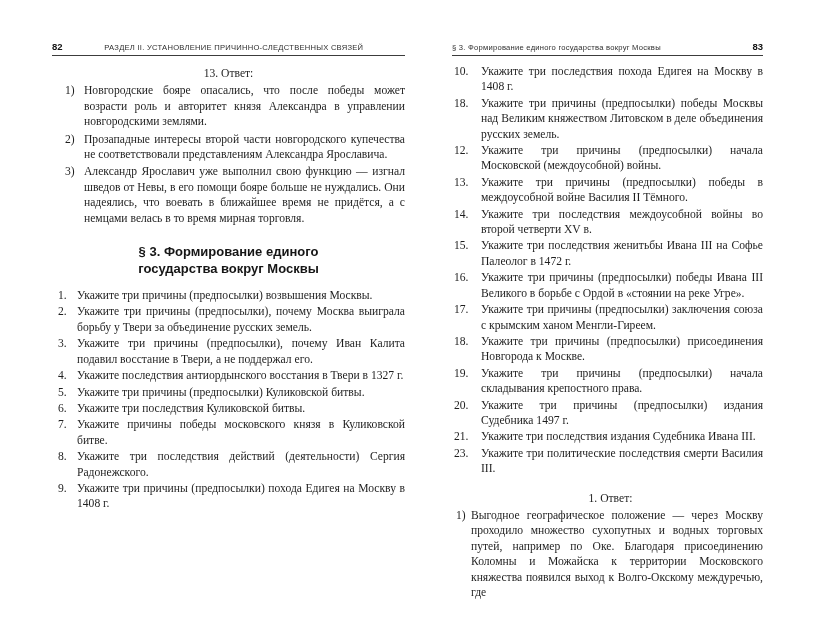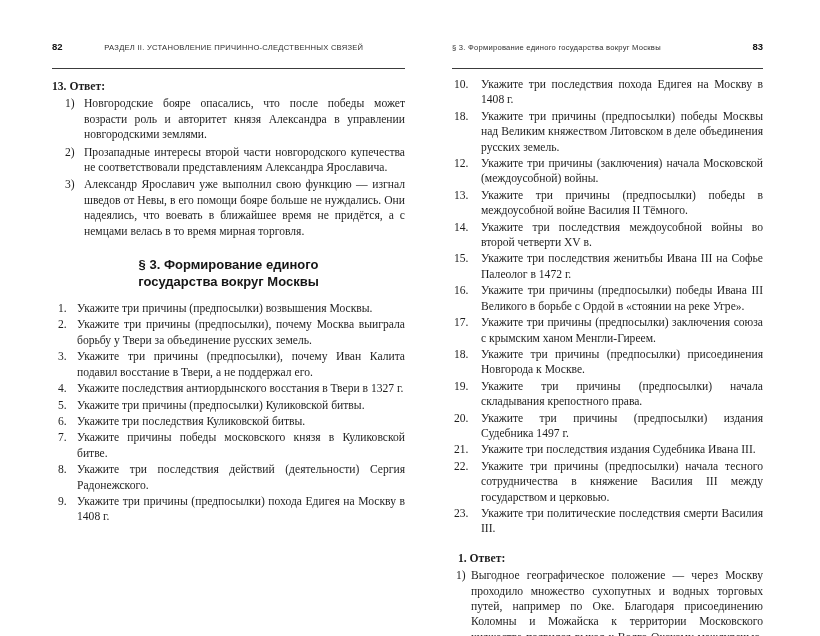--- a/index.html
+++ b/index.html
@@ -11,35 +11,35 @@
     color: #1e1e1e;
     overflow: hidden;
   }
   .page { position: absolute; top: 41px; }
   .page-left  { left: 52px;  width: 353px; }
   .page-right { left: 452px; width: 311px; }
 
   .running-head {
     display: flex; align-items: baseline;
     border-bottom: 1px solid #3c3c3c;
-    padding-bottom: 16px;
+    padding-bottom: 3px;
     font-family: "Liberation Sans", sans-serif;
     font-size: 7.6px; letter-spacing: 0.25px; color: #2e2e2e;
     white-space: nowrap;
   }
   .running-head .pn {
     font-weight: bold; font-size: 9.5px; color: #111; letter-spacing: 0;
   }
   .running-head .rh-title { flex: 1; }
   .page-left  .rh-title { text-align: center; }
   .page-right .rh-title { text-align: left; }
 
   .body-copy { font-size: 11.6px; line-height: 15.4px; }
 
-  .ans-label { font-weight: bold; margin-top: 10px; }
+  .ans-label { font-weight: normal; margin-top: 10px; text-align: center; }
   .page-right .ans-label { margin-top: 14px; margin-left: 6px; }
 
   .item { display: flex; margin-top: 1px; }
   .item .n { flex: 0 0 auto; }
   .item .t { flex: 1 1 auto; text-align: justify; }
 
   .page-left .ans-list .item { margin-left: 13px; margin-top: 2px; }
   .page-left .ans-list .n { width: 19px; }
 
   .page-left .q-list { margin-top: 11px; }
@@ -161,21 +161,21 @@
           <span class="t">Укажите три последствия похода Едигея на Москву в 1408 г.</span>
         </div>
 
         <div class="item">
           <span class="n">18.</span>
           <span class="t">Укажите три причины (предпосылки) победы Москвы над Великим княжеством Литовском в деле объединения русских земель.</span>
         </div>
 
         <div class="item">
           <span class="n">12.</span>
-          <span class="t">Укажите три причины (заключения) начала Московской (междоусобной) войны.</span>
+          <span class="t">Укажите три причины (предпосылки) начала Московской (междоусобной) войны.</span>
         </div>
 
         <div class="item">
           <span class="n">13.</span>
           <span class="t">Укажите три причины (предпосылки) победы в междоусобной войне Василия II Тёмного.</span>
         </div>
 
         <div class="item">
           <span class="n">14.</span>
           <span class="t">Укажите три последствия междоусобной войны во второй четверти XV в.</span>
@@ -209,24 +209,20 @@
         <div class="item">
           <span class="n">20.</span>
           <span class="t">Укажите три причины (предпосылки) издания Судебника 1497 г.</span>
         </div>
 
         <div class="item">
           <span class="n">21.</span>
           <span class="t">Укажите три последствия издания Судебника Ивана III.</span>
         </div>
 
-        <div class="item">
-          <span class="n">22.</span>
-          <span class="t">Укажите три причины (предпосылки) начала тесного сотрудничества в княжение Василия III между государством и церковью.</span>
-        </div>
 
         <div class="item">
           <span class="n">23.</span>
           <span class="t">Укажите три политические последствия смерти Василия III.</span>
         </div>
       </div>
 
     <div class="ans-label">1. Ответ:</div>
 
     <div class="ans-list">

